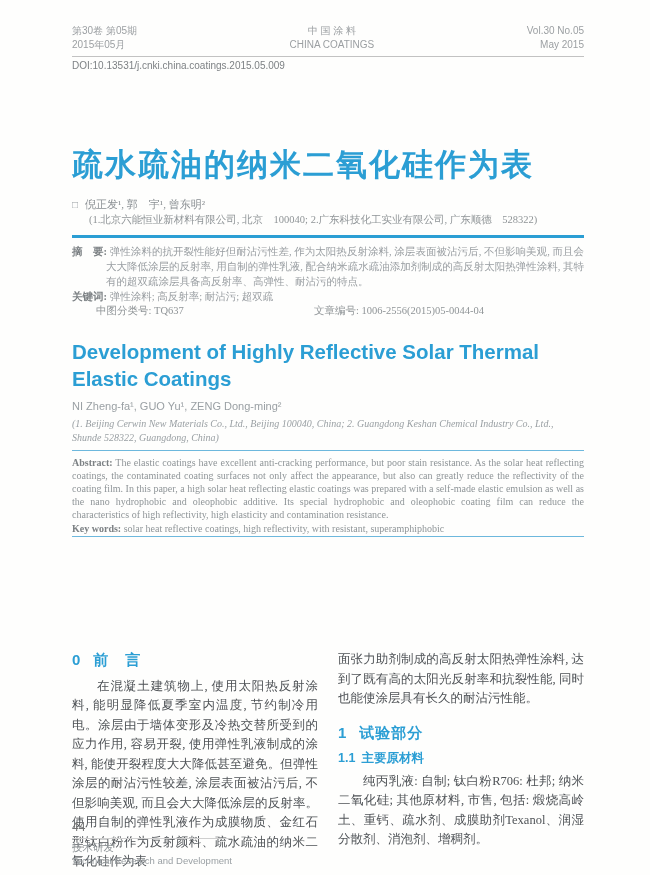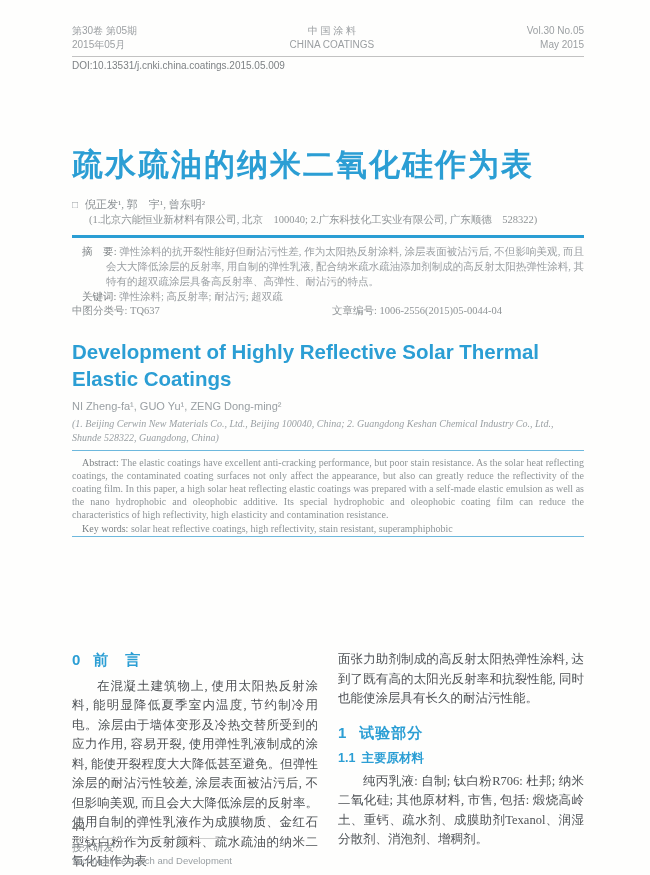--- a/index.html
+++ b/index.html
@@ -6,21 +6,21 @@
   .page{
     position:relative;
     width:650px;height:875px;
     margin:0 auto;
     background:#fefefd;
     overflow:hidden;
     font-family:"Liberation Serif","DejaVu Serif",serif;
     color:#5a5f63;
   }
   .abs{position:absolute;}
-  .content-x{left:72px;width:512px;gap:42px;}
+  .content-x{left:72px;width:512px;}
 
   
   .jheader{top:24px;display:flex;justify-content:space-between;
     font-size:10px;line-height:14px;color:#9b9fa2;
     font-family:"Liberation Sans","DejaVu Sans",sans-serif;}
   .jheader .col{white-space:nowrap;}
   .jheader .center{text-align:center;}
   .jheader .right{text-align:right;}
   .header-rule{top:56px;border-top:1px solid #c2c2c2;height:0;}
   .doi-line{top:60px;font-size:10px;color:#7d8184;
@@ -31,24 +31,24 @@
     color:#2b9ed4;font-family:"Liberation Sans","DejaVu Sans",sans-serif;}
   .cn-authors{top:197px;font-size:11px;color:#8a8f93;}
   .cn-authors .marker{display:inline-block;margin-right:7px;color:#9aa0a4;font-size:10px;}
   .cn-affil{top:213px;padding-left:17px;font-size:10.5px;color:#8f9497;}
   .rule-thick{top:235px;height:3px;background:#2b9ed4;}
 
   
   .cn-abstract{top:244px;font-size:10.5px;line-height:15px;color:#989da1;
     text-align:justify;}
   .hang{padding-left:34px;text-indent:-34px;margin:0;}
-  .lbl{font-weight:normal;color:#7c8184;margin-left:10px;}
+  .lbl{font-weight:bold;color:#7c8184;}
   .cn-keywords{top:290px;font-size:10.5px;color:#989da1;}
   .cn-meta{top:304px;display:flex;font-size:10.5px;color:#8f9497;}
-  .cn-meta .m1{width:218px;}
+  .cn-meta .m1{width:218px;margin-left:24px;}
   .cn-meta .m2{width:145px;}
   .cn-meta .m3{flex:1;}
 
   
   .en-title{top:338px;font-size:20.5px;line-height:27px;font-weight:bold;
     color:#2b9ed4;font-family:"Liberation Sans","DejaVu Sans",sans-serif;}
   .en-authors{top:400px;font-size:11px;color:#9aa0a4;
     font-family:"Liberation Sans","DejaVu Sans",sans-serif;}
   .en-affil{top:417px;font-size:10px;line-height:13.5px;font-style:italic;color:#9aa0a4;}
   .rule-thin-top{top:450px;border-top:1px solid #6db8dd;height:0;}
@@ -133,21 +133,21 @@
   <div class="abs content-x en-affil">(1. Beijing Cerwin New Materials Co., Ltd., Beijing 100040, China; 2. Guangdong Keshan Chemical Industry Co., Ltd., Shunde 528322, Guangdong, China)</div>
 
   <div class="abs content-x rule-thin-top"></div>
   <div class="abs content-x en-abstract">
     <p>
       <span class="lbl">Abstract:</span>
       <span>The elastic coatings have excellent anti-cracking performance, but poor stain resistance. As the solar heat reflecting coatings, the contaminated coating surfaces not only affect the appearance, but also can greatly reduce the reflectivity of the coating film. In this paper, a high solar heat reflecting elastic coatings was prepared with a self-made elastic emulsion as well as the nano hydrophobic and oleophobic additive. Its special hydrophobic and oleophobic coating film can reduce the characteristics of high reflectivity, high elasticity and contamination resistance.</span>
     </p>
     <p class="kw">
       <span class="lbl">Key words:</span>
-      <span>solar heat reflective coatings, high reflectivity, stain resistant, superamphiphobic</span>
+      <span>solar heat reflective coatings, high reflectivity, with resistant, superamphiphobic</span>
     </p>
   </div>
   <div class="abs content-x rule-thin-bottom"></div>
 
   <div class="abs content-x columns">
     <div class="colm">
       <h3 class="sec">
         <span class="num">0</span><span>前　言</span>
       </h3>
       <p class="indent">在混凝土建筑物上, 使用太阳热反射涂料, 能明显降低夏季室内温度, 节约制冷用电。涂层由于墙体变形及冷热交替所受到的应力作用, 容易开裂, 使用弹性乳液制成的涂料, 能使开裂程度大大降低甚至避免。但弹性涂层的耐沾污性较差, 涂层表面被沾污后, 不但影响美观, 而且会大大降低涂层的反射率。使用自制的弹性乳液作为成膜物质、金红石型钛白粉作为反射颜料、疏水疏油的纳米二氧化硅作为表</p>

